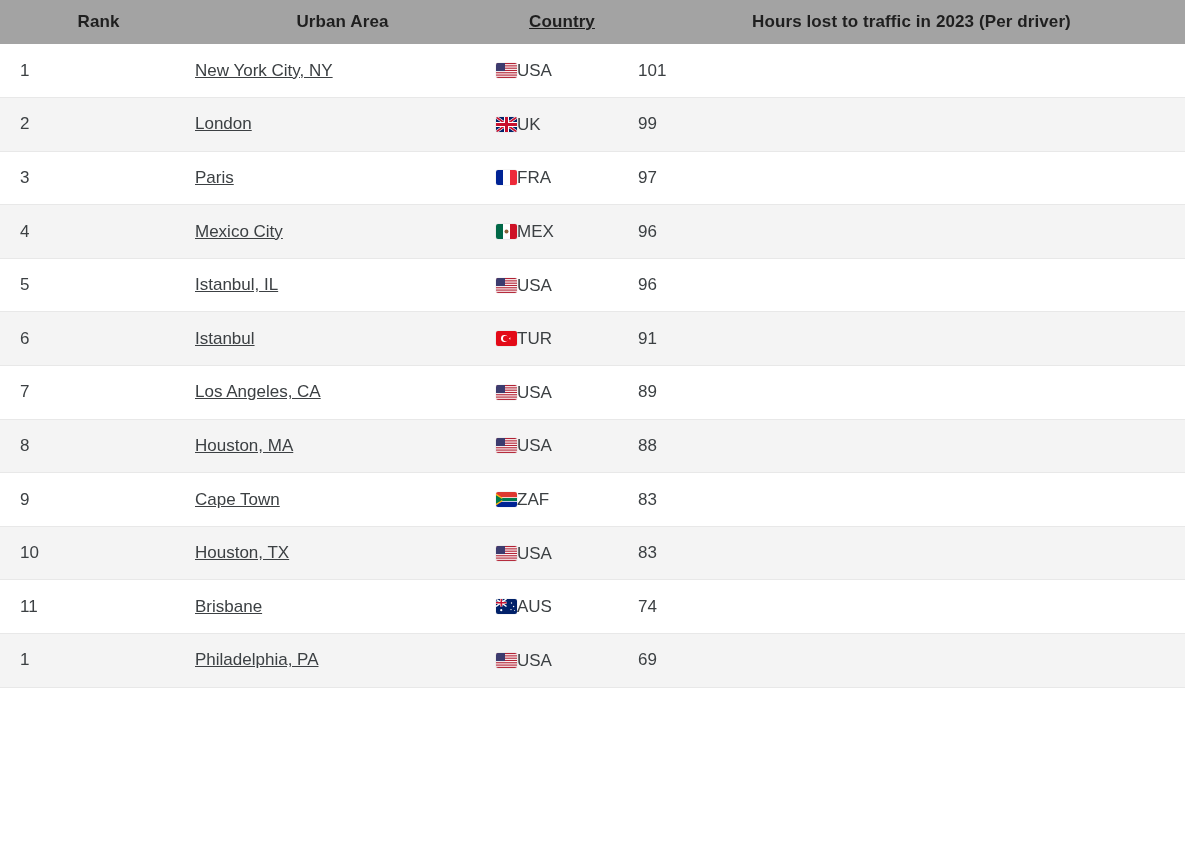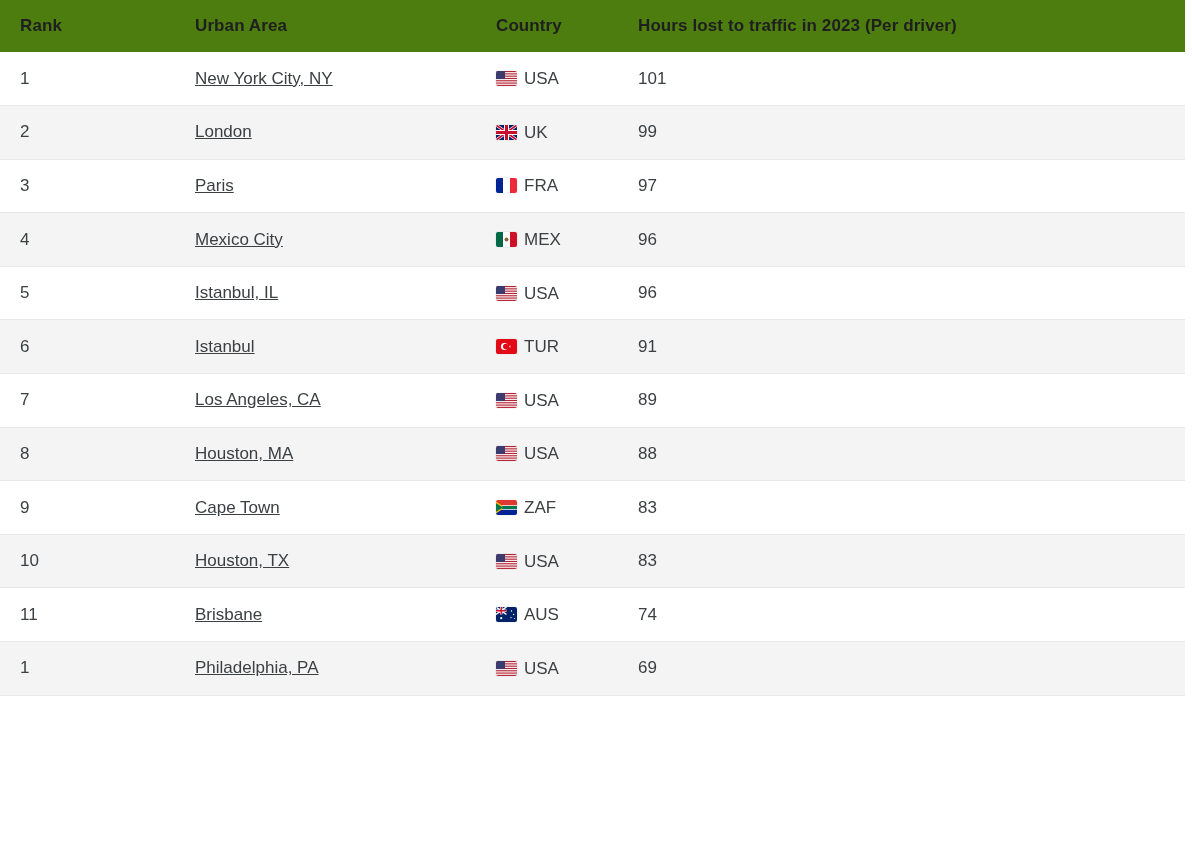--- a/index.html
+++ b/index.html
@@ -29,33 +29,33 @@
   }
 
   
   col.c-rank    { width: 177px; }
   col.c-area    { width: 313px; }
   col.c-country { width: 138px; }
   col.c-hours   { width: 557px; }
 
   
   thead th {
-    background: #4d7c0f;
+    background: #a3a3a3;
     color: #1f1f1f;
     font-size: 17px;
     font-weight: bold;
-    text-align: left;
-    height: 52px;
+    text-align: center;
+    height: 44px;
     padding: 0 0 0 20px;
     vertical-align: middle;
     letter-spacing: 0.1px;
     white-space: nowrap;
   }
   thead th.h-area    { padding-left: 18px; margin-top: 12px; }
-  thead th.h-country { padding-left: 6px; }
+  thead th.h-country { padding-left: 6px; text-decoration: underline; }
   thead th.h-hours   { padding-left: 10px; }
 
   
   tbody tr { height: 53.6px; }
   tbody tr.odd  { background: #ffffff; }
   tbody tr.even { background: #f4f4f4; }
 
   tbody td {
     font-size: 17px;
     color: #3c4043;
@@ -66,21 +66,20 @@
   }
   tbody td.t-rank    { padding-left: 20px; }
   tbody td.t-area    { padding-left: 18px; text-decoration: underline; }
   tbody td.t-country { padding-left: 6px; }
   tbody td.t-hours   { padding-left: 10px; }
 
   
   .country-cell {
     display: flex;
     align-items: center;
-    gap: 7px;
   }
   .flag {
     width: 21px;
     height: 15px;
     flex: 0 0 21px;
     border-radius: 2px;
     overflow: hidden;
     display: block;
     position: relative;
     box-shadow: 0 0 0 0.5px rgba(0,0,0,0.07);

